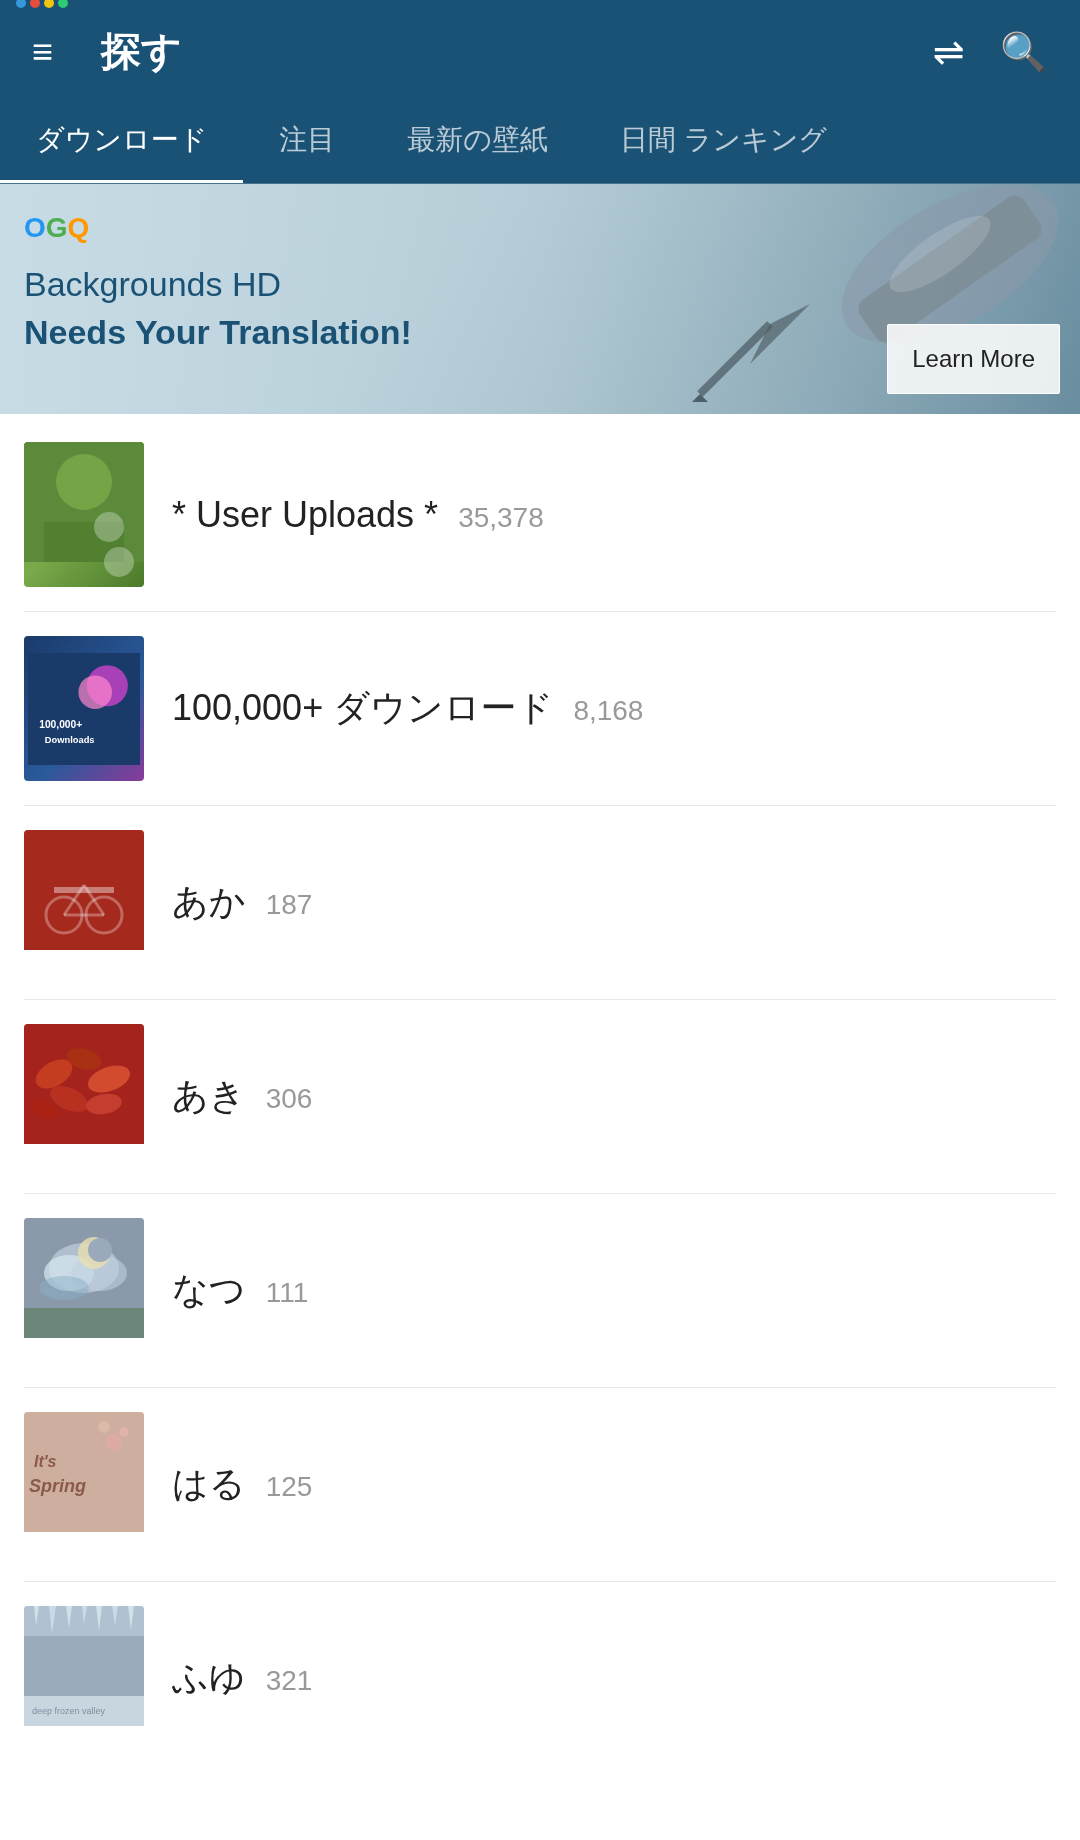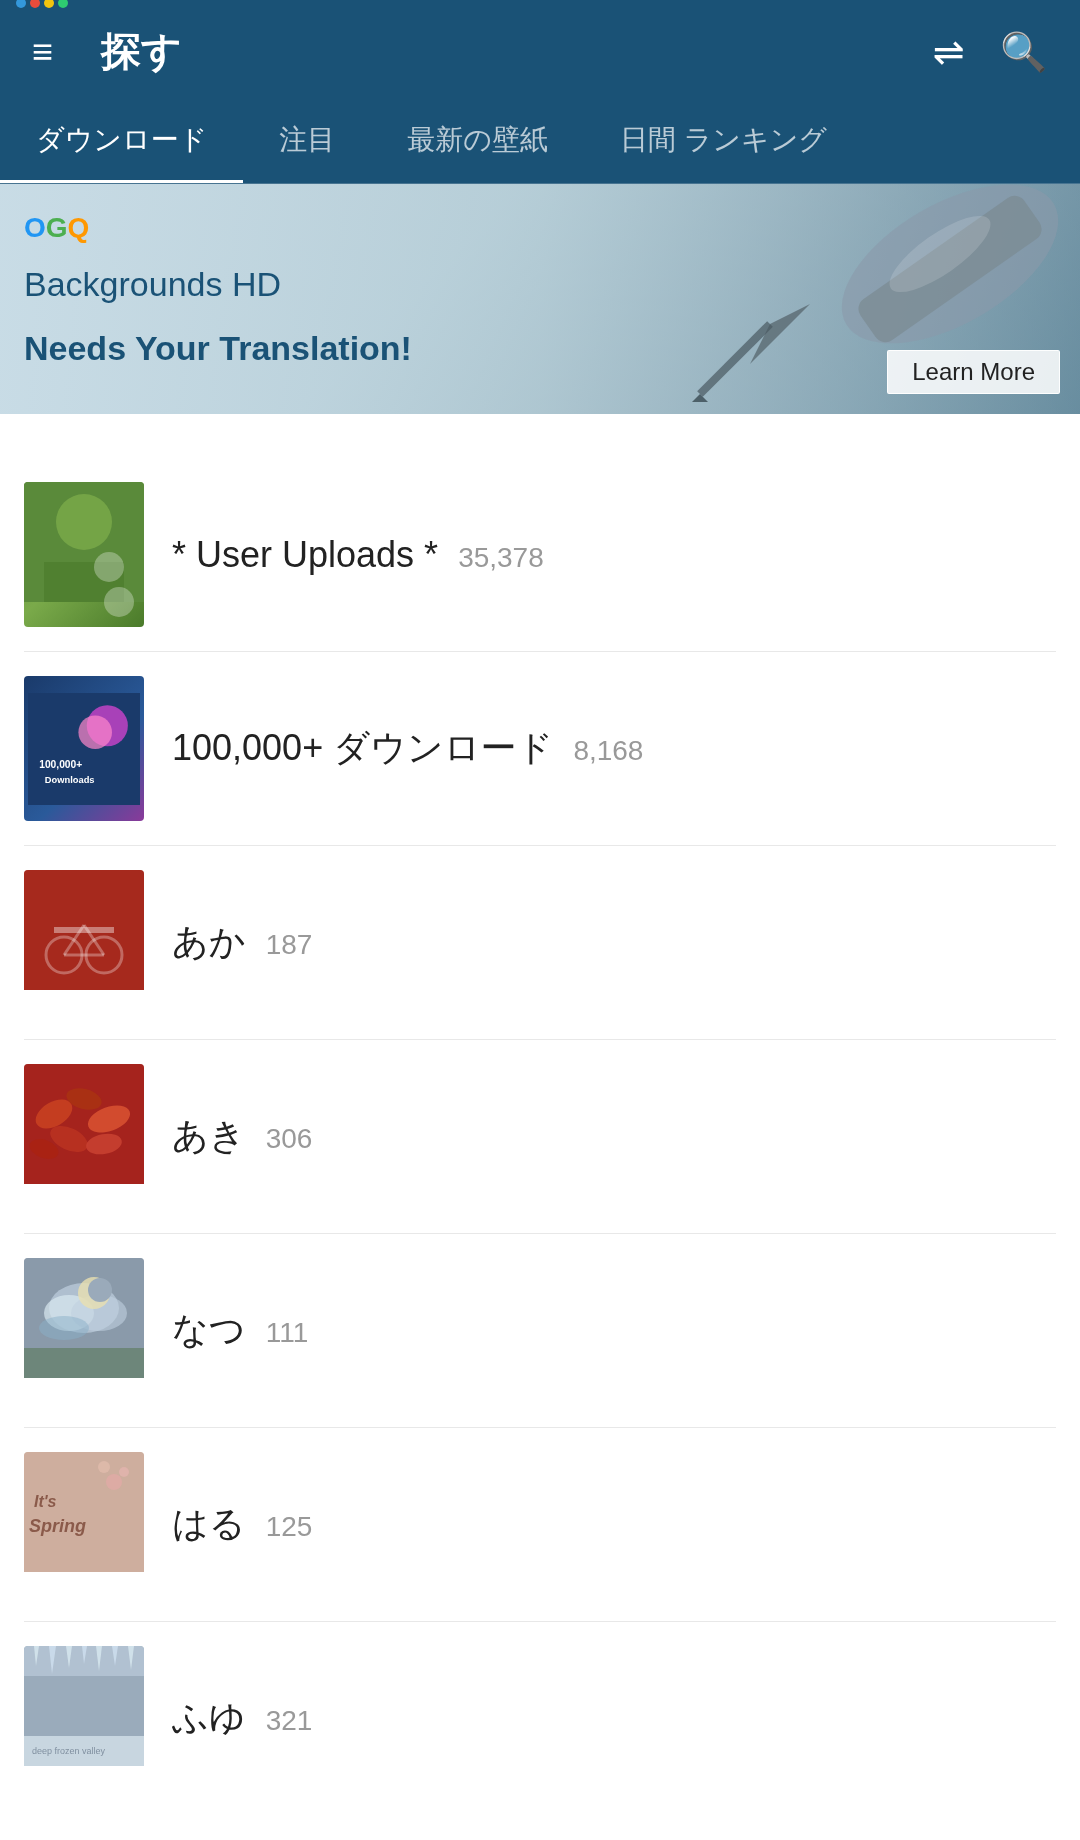--- a/index.html
+++ b/index.html
@@ -126,47 +126,46 @@
       margin-bottom: 18px;
     }
     .ogq-o { color: #2196F3; }
     .ogq-g { color: #4CAF50; }
     .ogq-q { color: #FF9800; }
     .banner-title {
       color: #1a5276;
       font-size: 34px;
       font-weight: 400;
       line-height: 1.3;
-      margin-bottom: 20px;
+      margin-bottom: 4px;
     }
     .banner-subtitle {
       color: #1a5276;
       font-size: 34px;
       font-weight: 700;
       line-height: 1.3;
     }
     .learn-more-btn {
       position: absolute;
       bottom: 20px;
       right: 20px;
       background: rgba(255,255,255,0.85);
       color: #222;
       font-size: 24px;
-      padding: 7px 24px;
+      padding: 20px 24px;
       border: 1px solid rgba(255,255,255,0.9);
       cursor: pointer;
       border-radius: 2px;
       z-index: 2;
     }
 
     
     .category-list {
       background: #fff;
       padding: 4px 24px;
-      margin-top: 40px;
     }
     .category-item {
       display: flex;
       align-items: center;
       padding: 24px 0;
       border-bottom: 1px solid #e8e8e8;
       cursor: pointer;
       gap: 28px;
     }
     .category-item:last-child {

